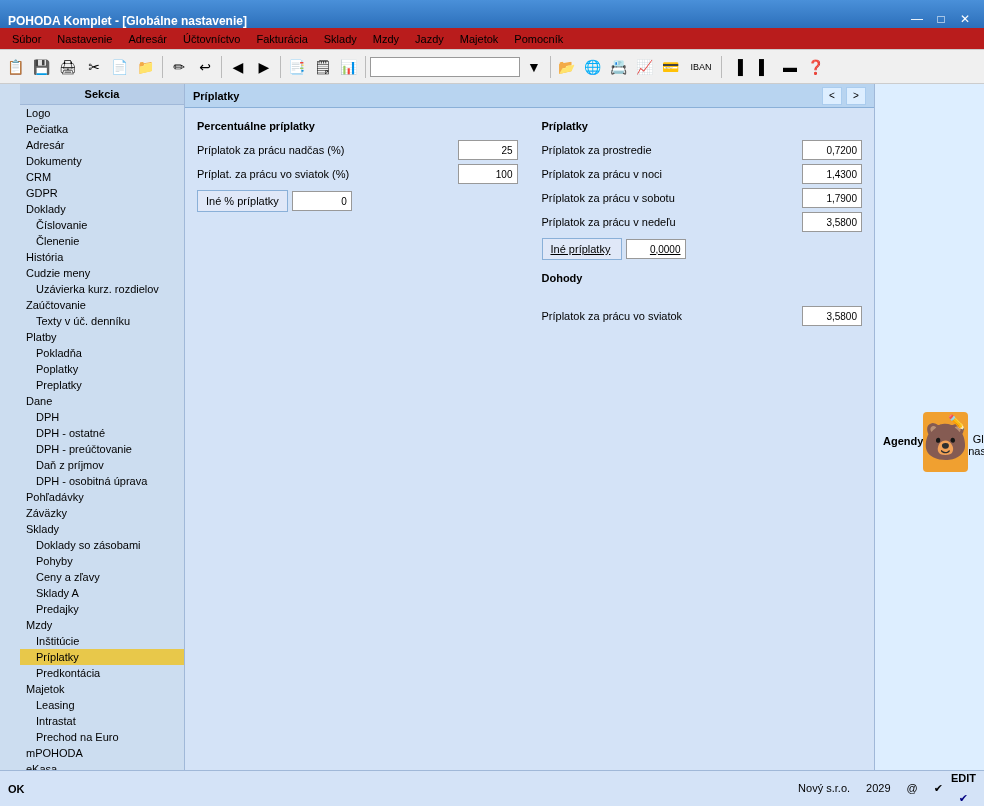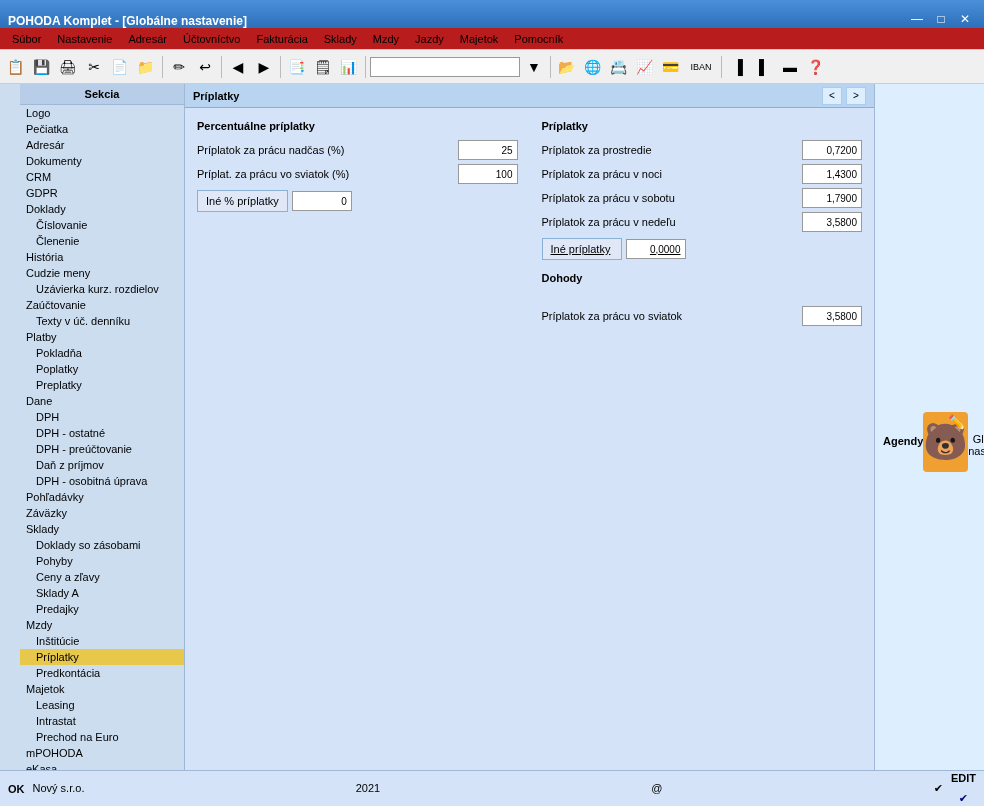--- a/index.html
+++ b/index.html
@@ -56,21 +56,21 @@
 
     
     .agendy-panel { width: 110px; background: #ddeeff; border-left: 1px solid #a0b8d8; display: flex; flex-direction: row; align-items: center; padding: 8px; }
     .agendy-header { font-weight: bold; margin-bottom: 8px; font-size: 11px; }
     .agendy-icon { width: 60px; height: 60px; background: #f0a030; border-radius: 4px; display: flex; align-items: center; justify-content: center; margin-bottom: 6px; position: relative; font-size: 28px; }
     .agendy-label { font-size: 11px; text-align: center; font-weight: normal; }
 
     
     .status-bar { height: 36px; background: #d4e3f7; border-top: 1px solid #a0b8d8; display: flex; align-items: center; padding: 0 8px; gap: 8px; font-size: 11px; position: absolute; bottom: 0; width: 984px; }
     .status-ok { color: #000; font-weight: bold; cursor: pointer; }
-    .status-center { flex: 1; display: flex; justify-content: space-between; gap: 16px; }
+    .status-center { flex: 1; display: flex; justify-content: flex-end; gap: 16px; }
     .status-right { display: flex; gap: 8px; align-items: center; flex-direction: column; }
     .status-edit { font-weight: bold; }
   </style>
 </head>
 <body>
 
 <div class="title-bar">
   <span class="title-bar-title">POHODA Komplet - [Globálne nastavenie]</span>
   <div class="title-bar-controls">
     <button class="title-bar-btn">—</button>
@@ -257,21 +257,21 @@
     </div>
     <div class="agendy-label">Globálne<br>nastavenie</div>
   </div>
 
 </div>
 
 <div class="status-bar">
   <span class="status-ok">OK</span>
   <div class="status-center">
     <span>Nový s.r.o.</span>
-    <span>2021</span>
+    <span>2029</span>
     <span>@</span>
     <span>✔</span>
   </div>
   <div class="status-right">
     <span class="status-edit">EDIT</span>
     <span style="color:navy;">✔</span>
   </div>
 </div>
 
 </body></html>

